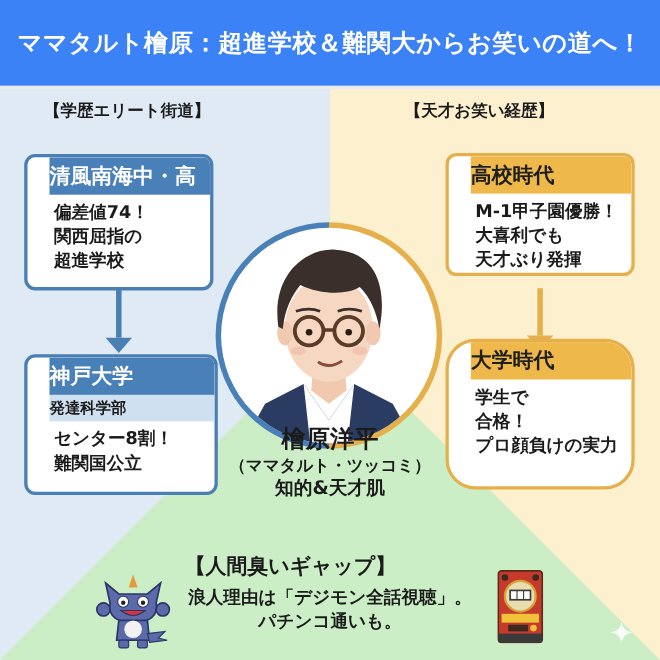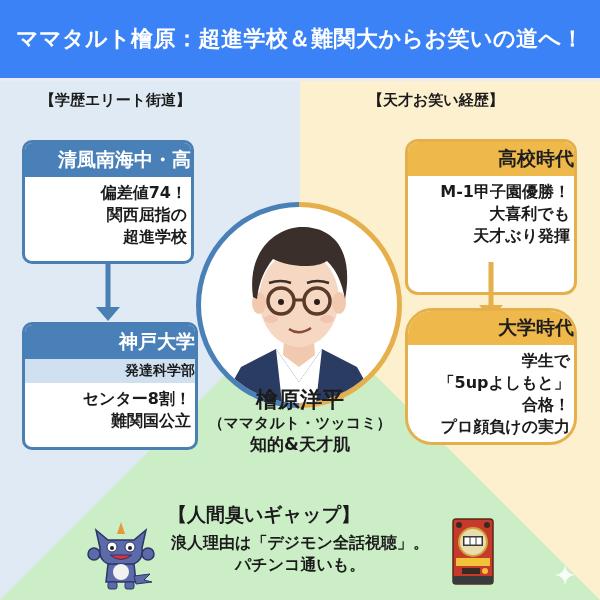--- a/index.html
+++ b/index.html
@@ -13,32 +13,32 @@
 
   .header { position: absolute; left: 0; top: 0; width: 600px; height: 78px; background: #3b82f6;
     display: flex; align-items: center; justify-content: center; }
   .header-title { color: #fff; font-weight: bold; font-size: 22px; letter-spacing: 0.5px; }
   .header-line { position: absolute; left: 0; top: 78px; width: 600px; height: 3px; background: #e9edf3; }
 
   .section-title { position: absolute; font-weight: bold; font-size: 15px; color: #1b1b1b; }
   .st-left { left: 40px; top: 91px; }
   .st-right { left: 368px; top: 91px; }
 
-  .card { position: absolute; border-radius: 10px; overflow: hidden; background: #fff; text-align: right; }
+  .card { position: absolute; border-radius: 10px; overflow: hidden; background: #fff; text-align: left; padding-left: 20px; }
   .card.blue { border: 3px solid #4a7fb4; }
   .card.gold { border: 3px solid #e5b04c; }
   .card-head { font-weight: bold; font-size: 19px; padding: 4px 0 4px; }
   .blue .card-head { background: #4a80b8; color: #fff; }
   .gold .card-head { background: #efb84a; color: #1e1e1e; }
   .card-sub { background: #cfe0f0; font-weight: bold; font-size: 14px; color: #1b1b1b; padding: 3px 0; }
   .card-body { font-weight: bold; font-size: 16px; line-height: 22px; color: #1b1b1b; padding: 5px 4px 6px; }
 
   .c1 { left: 22px; top: 140px; width: 172px; height: 124px; }
   .c2 { left: 22px; top: 322px; width: 176px; height: 128px; }
-  .c3 { left: 405px; top: 139px; width: 172px; height: 156px; border-radius: 13px; }
+  .c3 { left: 405px; top: 139px; width: 172px; height: 112px; }
   .c4 { left: 405px; top: 308px; width: 172px; height: 137px; border-radius: 27px; }
 
   .arrow { position: absolute; }
   .arrow .shaft { position: absolute; left: 50%; transform: translateX(-50%); width: 5px; top: 0; }
   .arrow .head { position: absolute; left: 50%; transform: translateX(-50%); width: 0; height: 0;
     border-left: 12px solid transparent; border-right: 12px solid transparent; bottom: 0; }
   .a1 { left: 96px; top: 263px; width: 24px; height: 58px; }
   .a1 .shaft { height: 44px; background: #4a7fb4; }
   .a1 .head { border-top: 14px solid #4a7fb4; }
   .a2 { left: 479px; top: 262px; width: 24px; height: 57px; }
@@ -110,21 +110,20 @@
 
 <div class="arrow a2">
   <div class="shaft"></div>
     <div class="head"></div>
 </div>
 
 <div class="card gold c4">
   <div class="card-head">大学時代</div>
   <div class="card-body">
     <div>学生で</div>
-    <div>「5upよしもと」</div>
     <div>合格！</div>
     <div>プロ顔負けの実力</div>
   </div>
 </div>
 
 <div class="portrait-ring">
   <div class="portrait">
     <svg width="196" height="196" viewBox="0 0 196 196">
 
       <path d="M20 196 L40 160 L75 142 L98 175 L121 142 L156 160 L176 196 Z" fill="#2b3c63"></path>

